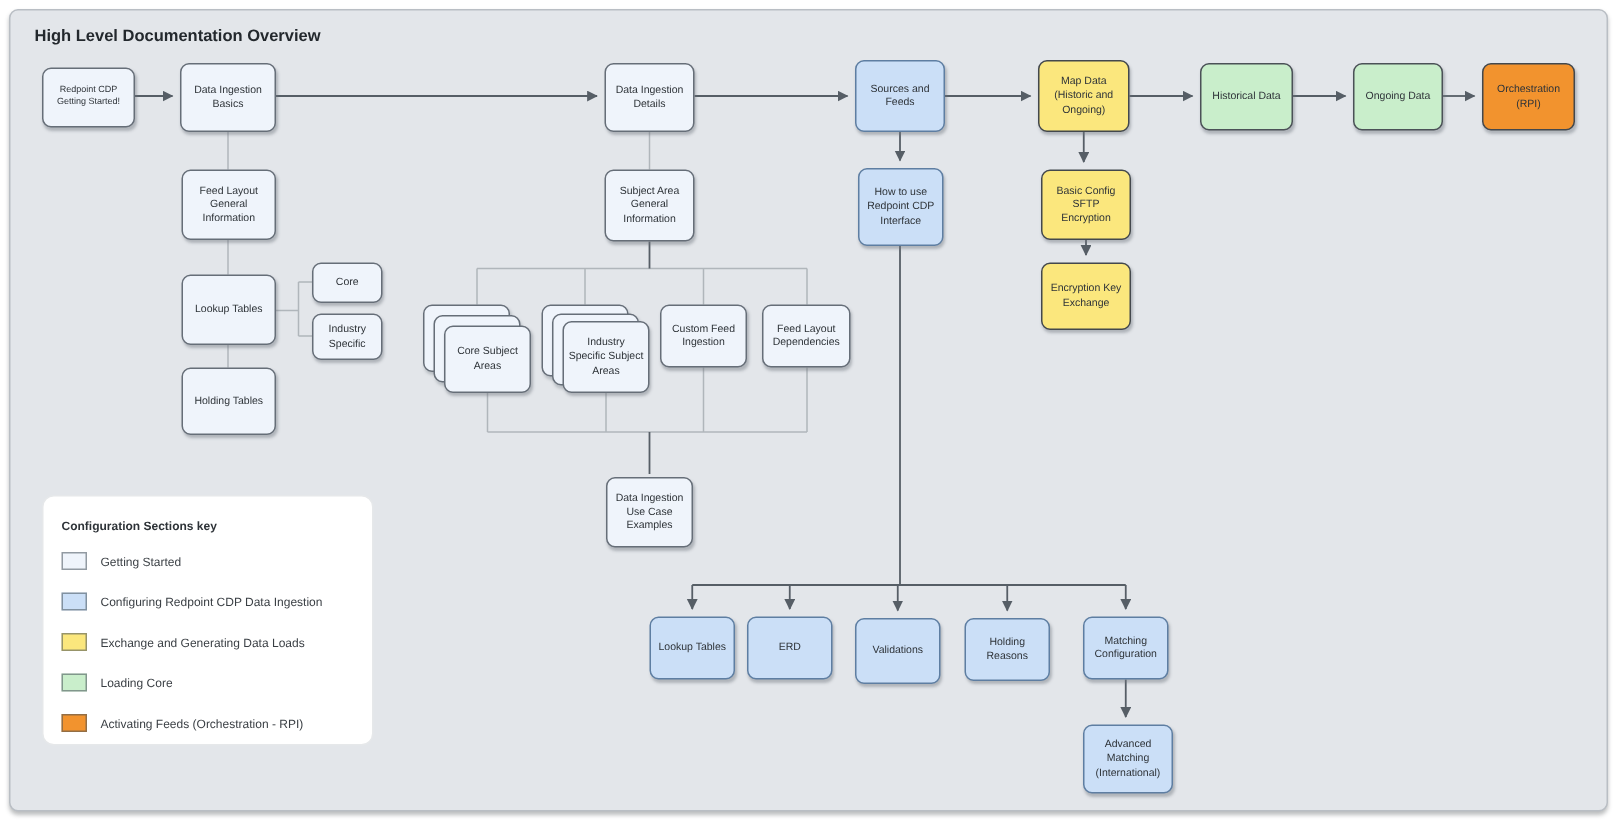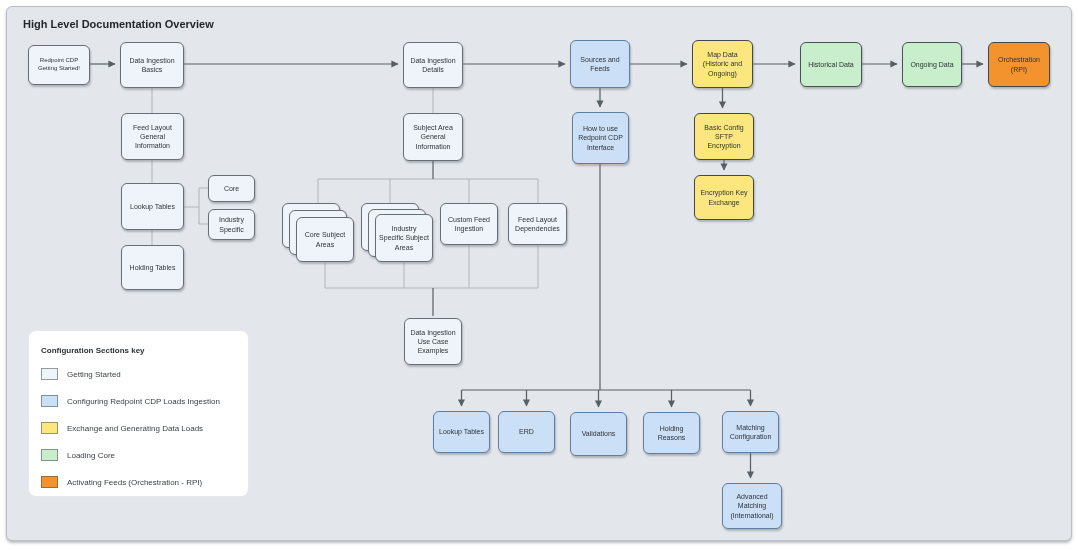--- a/index.html
+++ b/index.html
@@ -135,21 +135,21 @@
   <div class="node orange" style="left: 988px; top: 42px; width: 62px; height: 45px; background-color: rgb(242, 147, 46);">Orchestration (RPI)</div>
 
   <div class="legend">
     <div class="legend-title">Configuration Sections key</div>
     <div class="legend-row">
       <div class="swatch" style="background-color: rgb(239, 244, 251);"></div>
       <div class="legend-label">Getting Started</div>
     </div>
     <div class="legend-row">
       <div class="swatch" style="background-color: rgb(203, 223, 247);"></div>
-      <div class="legend-label">Configuring Redpoint CDP Loads Ingestion</div>
+      <div class="legend-label">Configuring Redpoint CDP Data Ingestion</div>
     </div>
     <div class="legend-row">
       <div class="swatch" style="background-color: rgb(251, 231, 125);"></div>
       <div class="legend-label">Exchange and Generating Data Loads</div>
     </div>
     <div class="legend-row">
       <div class="swatch" style="background-color: rgb(201, 238, 203);"></div>
       <div class="legend-label">Loading Core</div>
     </div>
     <div class="legend-row">

